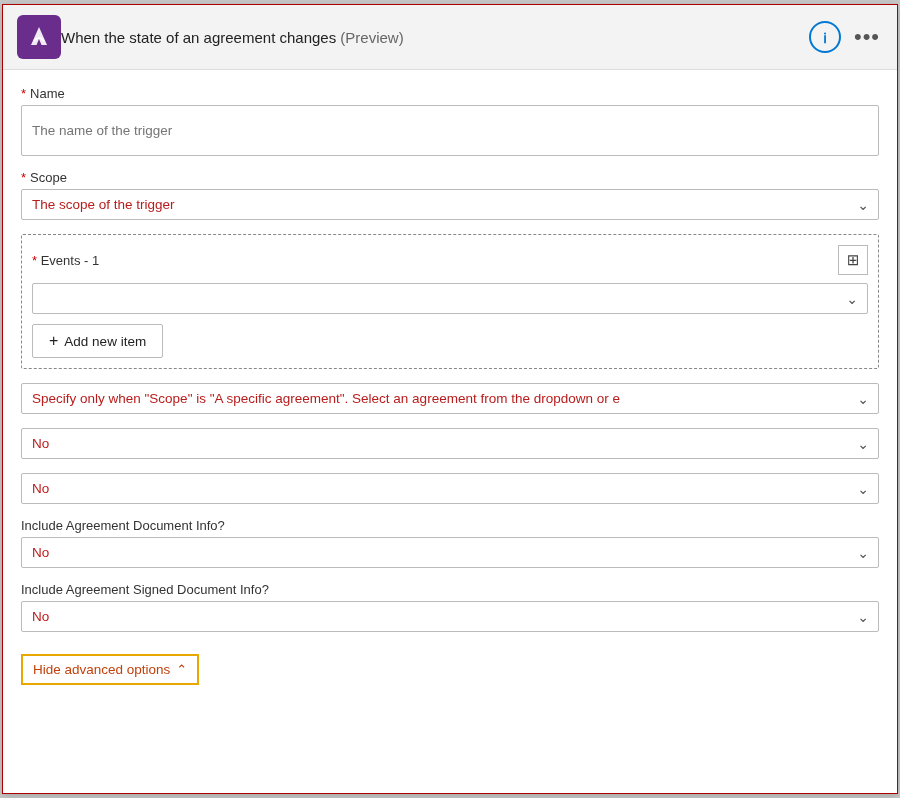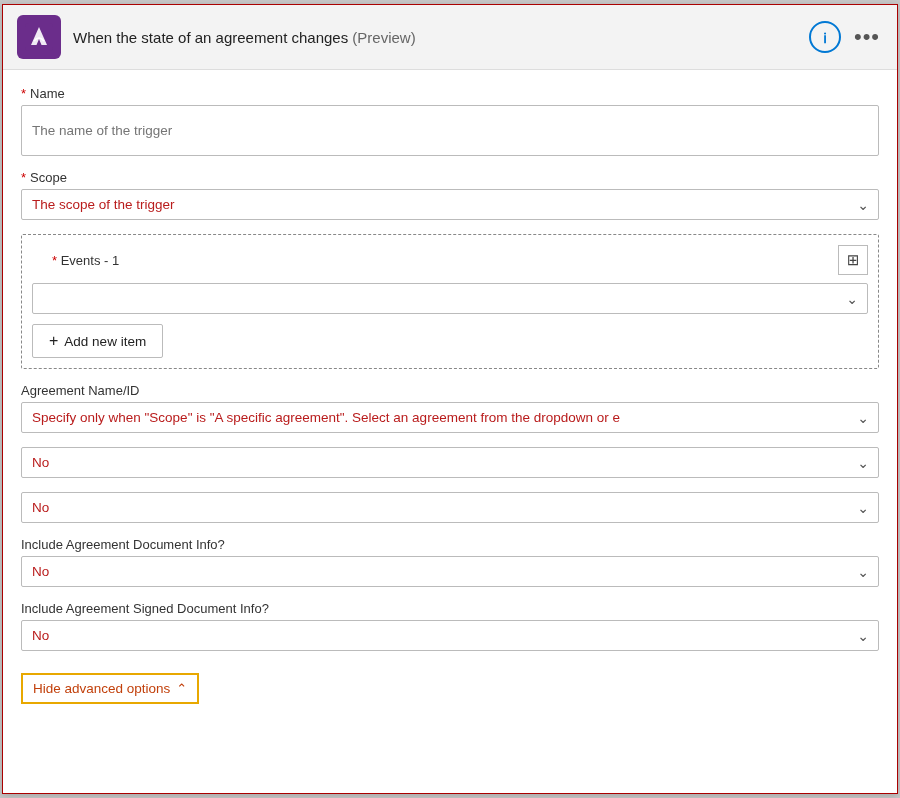--- a/index.html
+++ b/index.html
@@ -21,21 +21,20 @@
       box-shadow: 0 2px 8px rgba(0,0,0,0.18);
       display: flex;
       flex-direction: column;
     }
     .header {
       background: #f3f3f3;
       border-bottom: 1px solid #ddd;
       display: flex;
       align-items: center;
       padding: 10px 14px;
-      gap: 12px;
       min-height: 60px;
     }
     .header-logo {
       width: 44px;
       height: 44px;
       background: #6B2D8B;
       border-radius: 6px;
       display: flex;
       align-items: center;
       justify-content: center;
@@ -145,21 +144,20 @@
       border: 1.5px dashed #888;
       border-radius: 2px;
       padding: 10px 10px 10px 10px;
       margin-bottom: 14px;
     }
     .events-header {
       display: flex;
       align-items: center;
       justify-content: space-between;
       margin-bottom: 8px;
-      margin-left: 20px;
     }
     .events-label {
       font-size: 13px;
       color: #333;
     }
     .events-label .required {
       color: #c00;
     }
     .events-icon-btn {
       background: none;
@@ -280,23 +278,20 @@
           <span class="select-chevron">⌄</span>
         </div>
       </div>
       <button class="add-item-btn">
         <span class="plus">+</span>
         <span>Add new item</span>
       </button>
     </div>
 
     <div class="field-group">
-      <div class="field-label">
-        <span>Agreement Name/ID</span>
-      </div>
       <div class="select-wrapper">
         <select class="select-input">
           <option>Specify only when "Scope" is "A specific agreement". Select an agreement from the dropdown or e</option>
         </select>
         <span class="select-chevron">⌄</span>
       </div>
     </div>
 
     <div class="field-group">
       <div class="select-wrapper">

